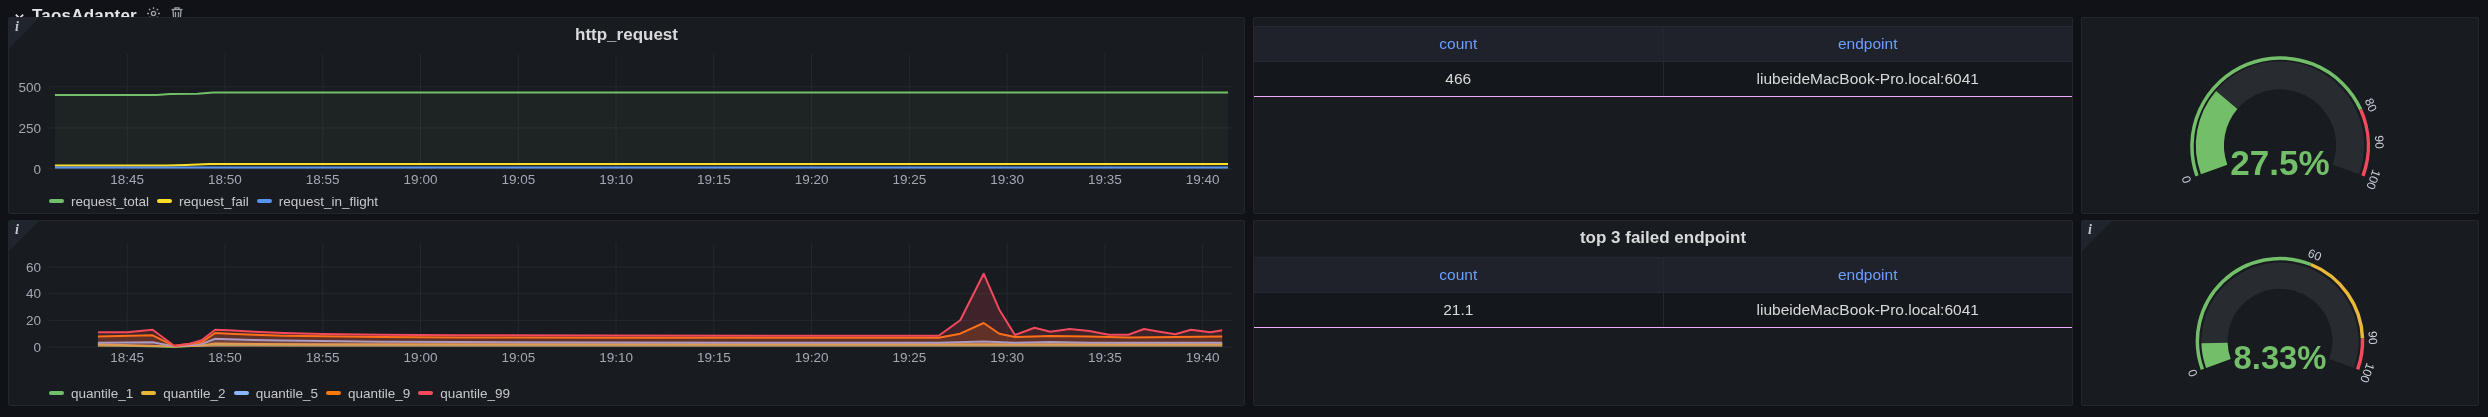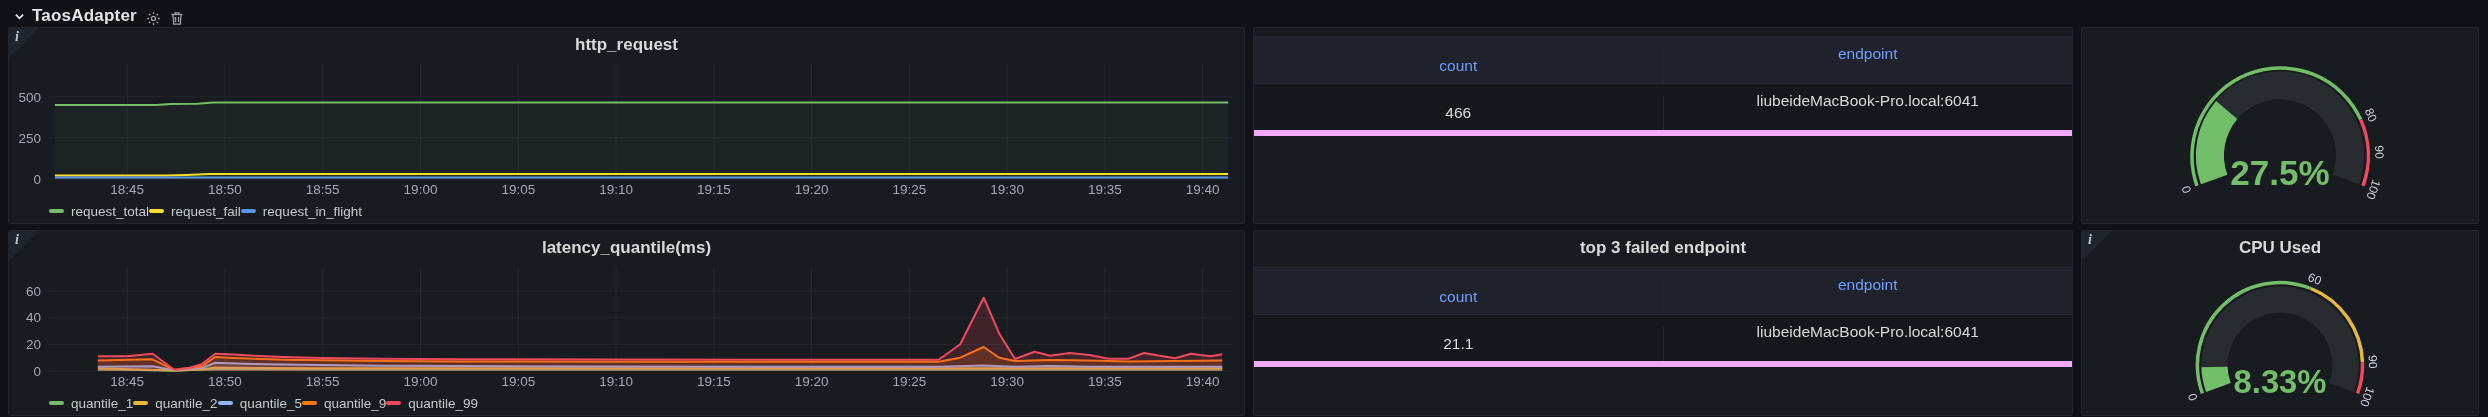--- a/index.html
+++ b/index.html
@@ -1,40 +1,40 @@
 <!DOCTYPE html>
 <html><head>
 <meta charset="utf-8">
 <style>
   * { box-sizing: border-box; margin: 0; padding: 0; }
   html,body { width:2488px; height:417px; background:#111217; overflow:hidden;
     font-family:"Liberation Sans", sans-serif; }
-  .dash-header { height:26px; display:flex; align-items:flex-end; padding:6px 0 0 14px; gap:9px; }
+  .dash-header { height:16px; display:flex; align-items:flex-start; padding:6px 0 0 14px; gap:9px; }
   .dash-header .chev { display:flex; align-items:center; }
   .dash-title { color:#E3E4E8; font-size:17px; font-weight:700; letter-spacing:.2px; cursor:pointer; display:flex; align-items:center; gap:7px;}
   .hdr-icon { color:#9DA2AB; display:flex; align-items:center; cursor:pointer; }
   .grid { display:grid; grid-template-columns:1237px 820px 398px; grid-template-rows:197px 186px;
     gap:6px 8px; padding:1px 8px 0 8px; }
   .panel { position:relative; background:#181B1F; border:1px solid #23262C; border-radius:2px;
     display:flex; flex-direction:column; overflow:hidden; }
   .panel-title { text-align:center; color:#D8D9DA; font-size:17px; font-weight:600; padding:7px 0 1px; flex:0 0 auto; cursor:pointer;}
   .info-corner { position:absolute; top:0; left:0; width:0; height:0;
     border-top:30px solid #20242C; border-right:30px solid transparent; cursor:pointer; z-index:3;}
   .info-corner .i-glyph { position:absolute; top:-29px; left:6px; color:#C3C7CE;
     font-family:"Liberation Serif", serif; font-style:italic; font-weight:700; font-size:14px; }
   .chart-svg { flex:1 1 auto; width:100%; min-height:0; display:block; }
   svg text { font-family:"Liberation Sans", sans-serif; }
-  .legend { flex:0 0 24px; display:flex; align-items:center; gap:0; padding-left:40px; overflow:hidden;text-align:center;}
+  .legend { flex:0 0 24px; display:flex; align-items:center; gap:8px; padding-left:40px; overflow:hidden;text-align:center;}
   .legend-item { display:flex; align-items:center; gap:7px; color:#C7C8CC; font-size:13.5px; cursor:pointer; }
   .legend-swatch { width:15px; height:4px; border-radius:2px; }
   .tbl { margin-top:8px; display:flex; flex-direction:column; }
   .tbl-header { display:flex; background:#1F222B; border-top:1px solid #25282E; border-bottom:1px solid #25282E; }
   .tbl-th { flex:1; text-align:center; color:#6E9FFF; font-size:15.5px; font-weight:500; padding:8px 0; cursor:pointer;}
-  .tbl-th:first-child, .tbl-td:first-child { border-right:1px solid #25282E;margin-top:12px; }
-  .tbl-row { display:flex; background:rgba(0,0,0,0.13); border-bottom:6px solid #f0abfc;justify-content:space-between; }
+  .tbl-th:first-child, .tbl-td:first-child { border-right:1px solid #25282E; }
+  .tbl-row { display:flex; background:rgba(0,0,0,0.13); border-bottom:1px solid #f0abfc;justify-content:space-between; }
   .tbl-td { flex:1; text-align:center; color:#D8D9DA; font-size:15.5px; padding:8px 0; }
   .gauge-svg { flex:1 1 auto; width:100%; min-height:0; display:block;}
 </style>
 </head>
 <body>
 
 <div class="dash-header">
   <div class="dash-title">
     <span class="chev">
       <svg width="11" height="11" viewBox="0 0 12 12">
@@ -152,21 +152,20 @@
           <text x="291.59225739913154" y="147.62479585106462" text-anchor="middle" dy="0.35em" transform="rotate(110.0 291.6 147.6)">100</text>
         </g>
         <text x="198" y="143.0188" text-anchor="middle" font-size="35.07" font-weight="700" fill="#73BF69">27.5%</text>
       </svg>
   </div>
 
   <div class="panel">
     <div class="info-corner">
         <span class="i-glyph">i</span>
       </div>
-    <div class="panel-title">latency_quantile(ms)</div>
     <svg class="chart-svg" viewBox="0 0 1235 132">
         <g>
           <line x1="40" x2="1223" y1="112" y2="112" stroke="#25282E" stroke-width="1"></line>
           <line x1="40" x2="1223" y1="85.33333333333334" y2="85.33333333333334" stroke="#25282E" stroke-width="1"></line>
           <line x1="40" x2="1223" y1="58.66666666666667" y2="58.66666666666667" stroke="#25282E" stroke-width="1"></line>
           <line x1="40" x2="1223" y1="32" y2="32" stroke="#25282E" stroke-width="1"></line>
           <line x1="118.21487603305785" x2="118.21487603305785" y1="8" y2="112" stroke="#25282E" stroke-width="1"></line>
           <line x1="215.98347107438016" x2="215.98347107438016" y1="8" y2="112" stroke="#25282E" stroke-width="1"></line>
           <line x1="313.75206611570246" x2="313.75206611570246" y1="8" y2="112" stroke="#25282E" stroke-width="1"></line>
           <line x1="411.5206611570248" x2="411.5206611570248" y1="8" y2="112" stroke="#25282E" stroke-width="1"></line>
@@ -245,21 +244,20 @@
         <div class="tbl-td">21.1</div>
         <div class="tbl-td">liubeideMacBook-Pro.local:6041</div>
       </div>
     </div>
   </div>
 
   <div class="panel">
     <div class="info-corner">
         <span class="i-glyph">i</span>
       </div>
-    <div class="panel-title">CPU Used</div>
     <svg class="gauge-svg" viewBox="0 0 396 156">
         <path d="M136.4 128.5 A65.52 65.52 0 1 1 259.6 128.5" stroke="#282B30" stroke-width="26.208" fill="none"></path>
         <path d="M136.4 128.5 A65.52 65.52 0 0 1 132.5 108.0" stroke="#73BF69" stroke-width="26.208" fill="none"></path>
         <path d="M120.4 134.3 A82.5552 82.5552 0 0 1 228.9 29.5" stroke="#73BF69" stroke-width="3.5" fill="none"></path>
         <path d="M228.9 29.5 A82.5552 82.5552 0 0 1 280.5 103.2" stroke="#EAB839" stroke-width="3.5" fill="none"></path>
         <path d="M280.5 103.2 A82.5552 82.5552 0 0 1 275.6 134.3" stroke="#F2495C" stroke-width="3.5" fill="none"></path>
         <g fill="#CCCCDC" font-size="12">
           <text x="110.57250207027234" y="137.9010069027909" text-anchor="middle" dy="0.35em" transform="rotate(-110.0 110.6 137.9)">0</text>
           <text x="232.852798080867" y="19.816297665273424" text-anchor="middle" dy="0.35em" transform="rotate(22.0 232.9 19.8)">60</text>
           <text x="290.9817235205334" y="102.83300666599405" text-anchor="middle" dy="0.35em" transform="rotate(88.0 291.0 102.8)">90</text>

